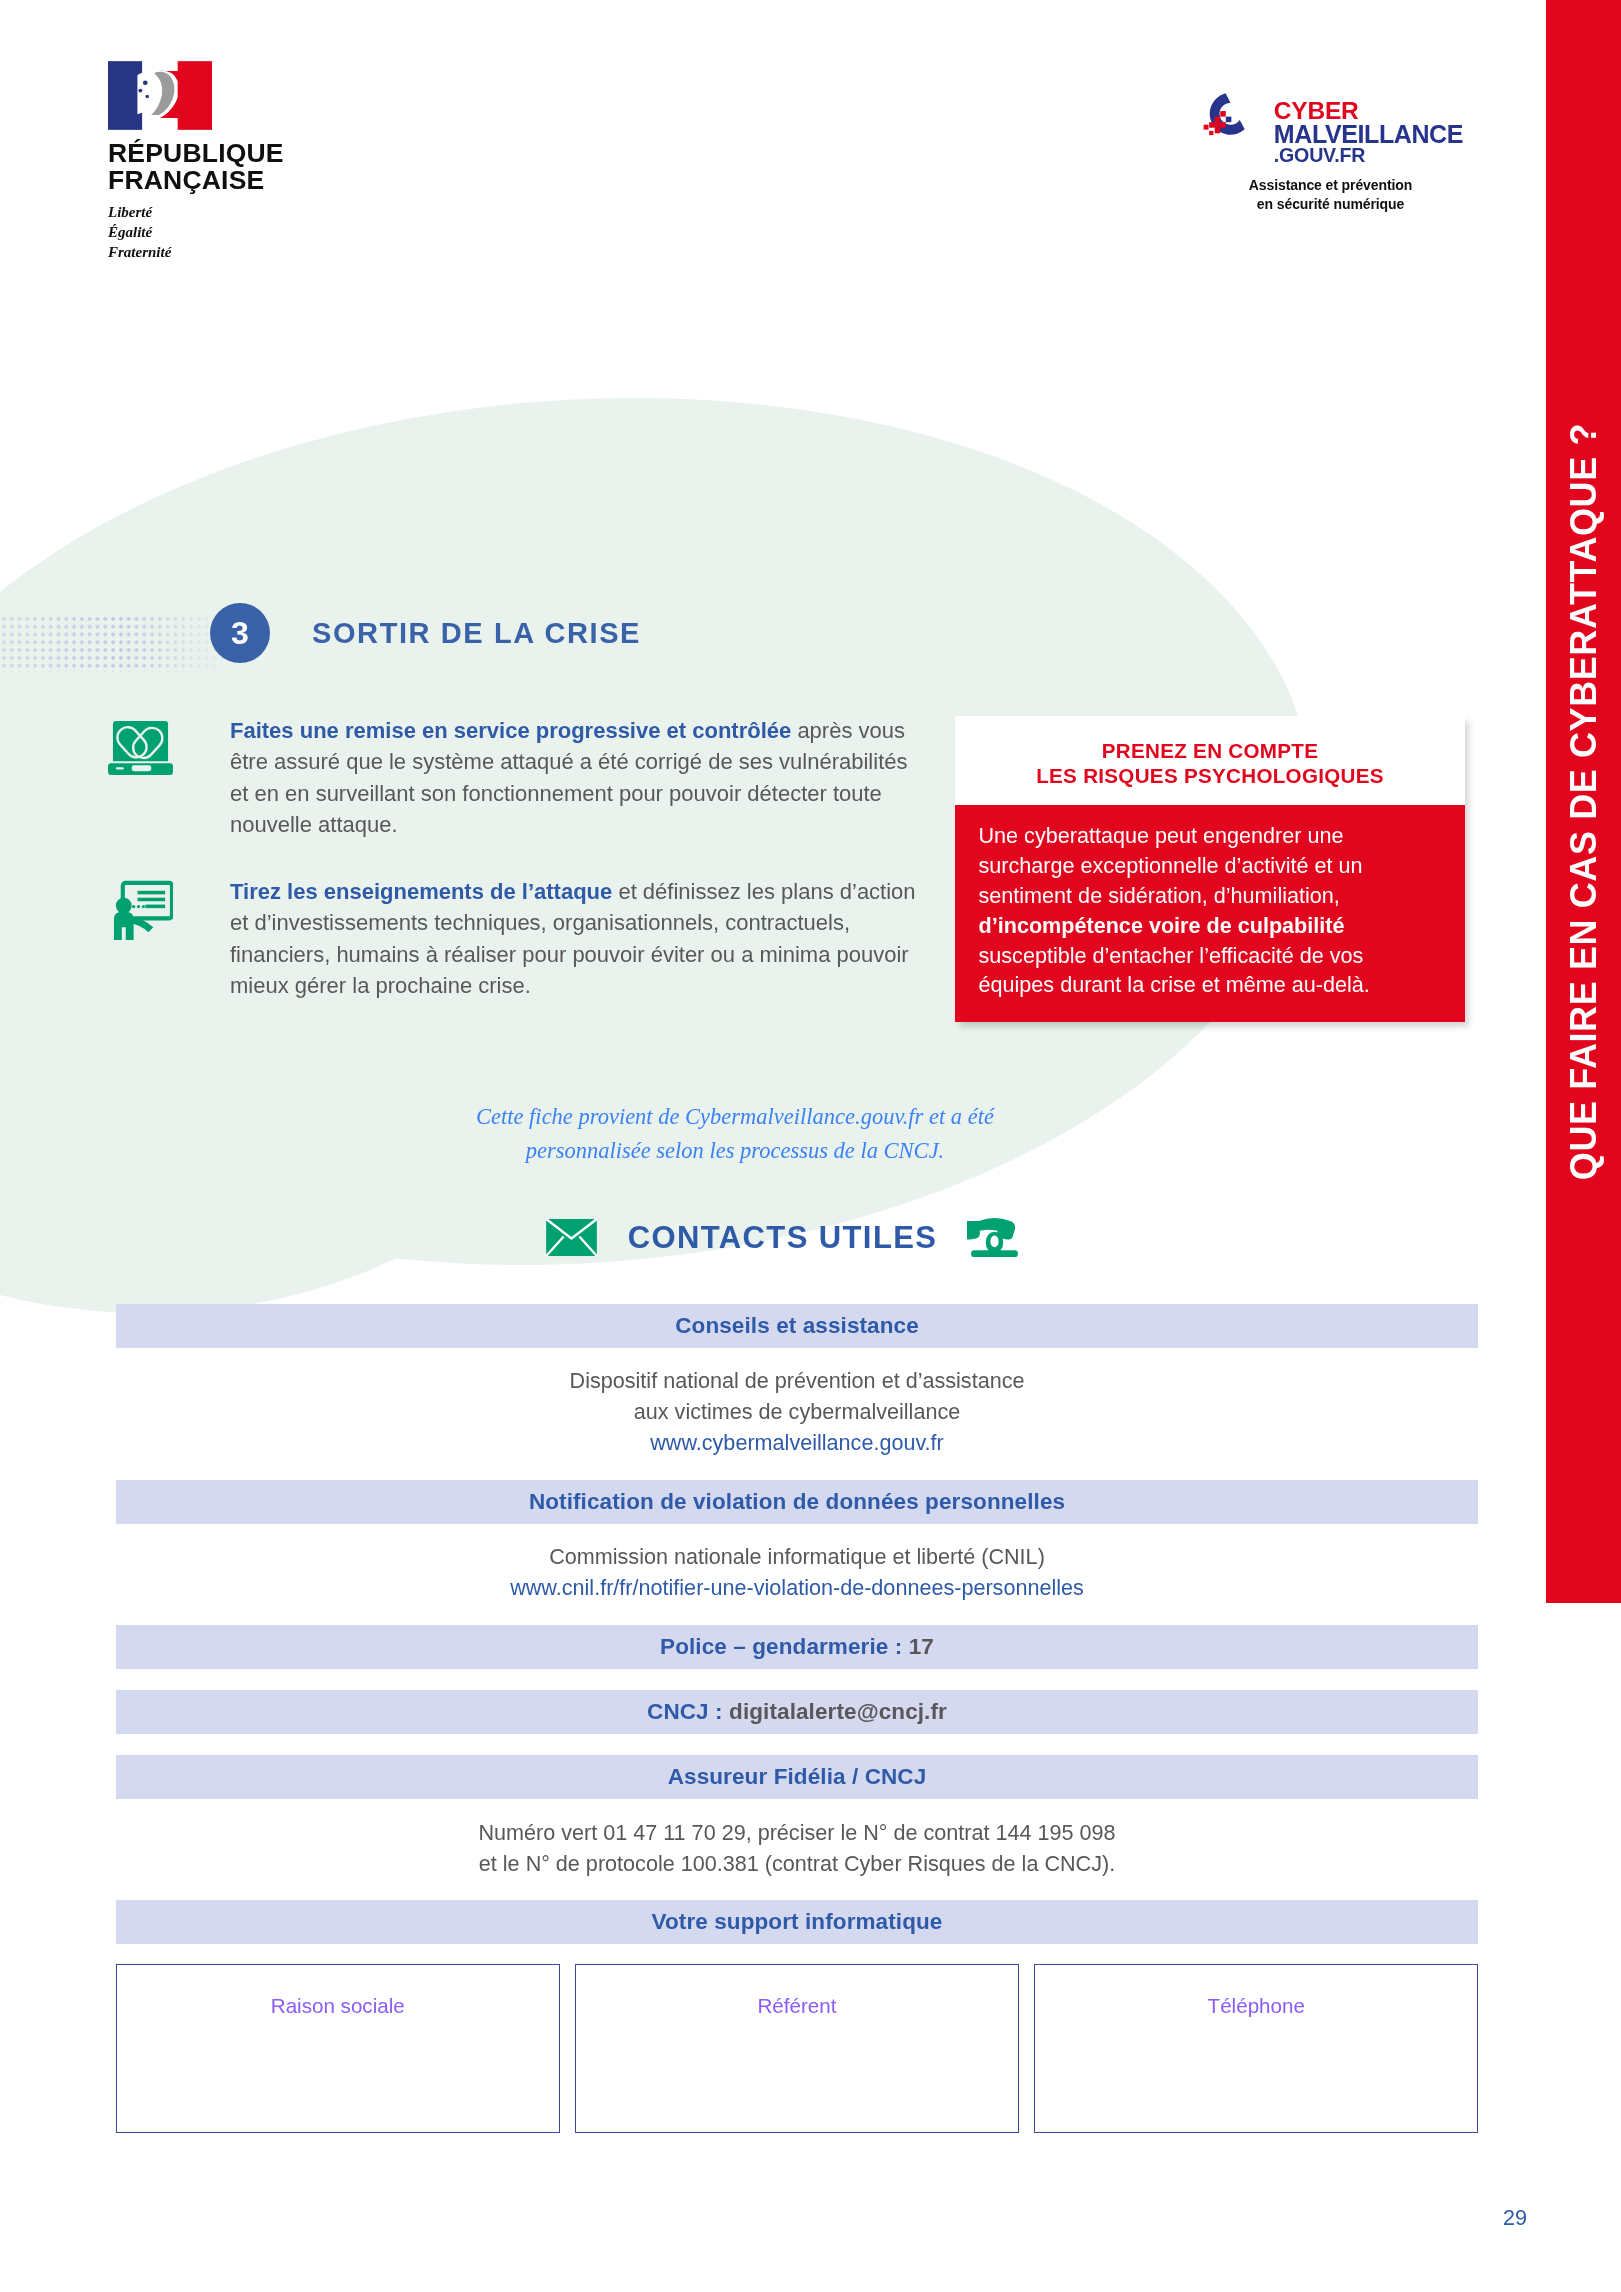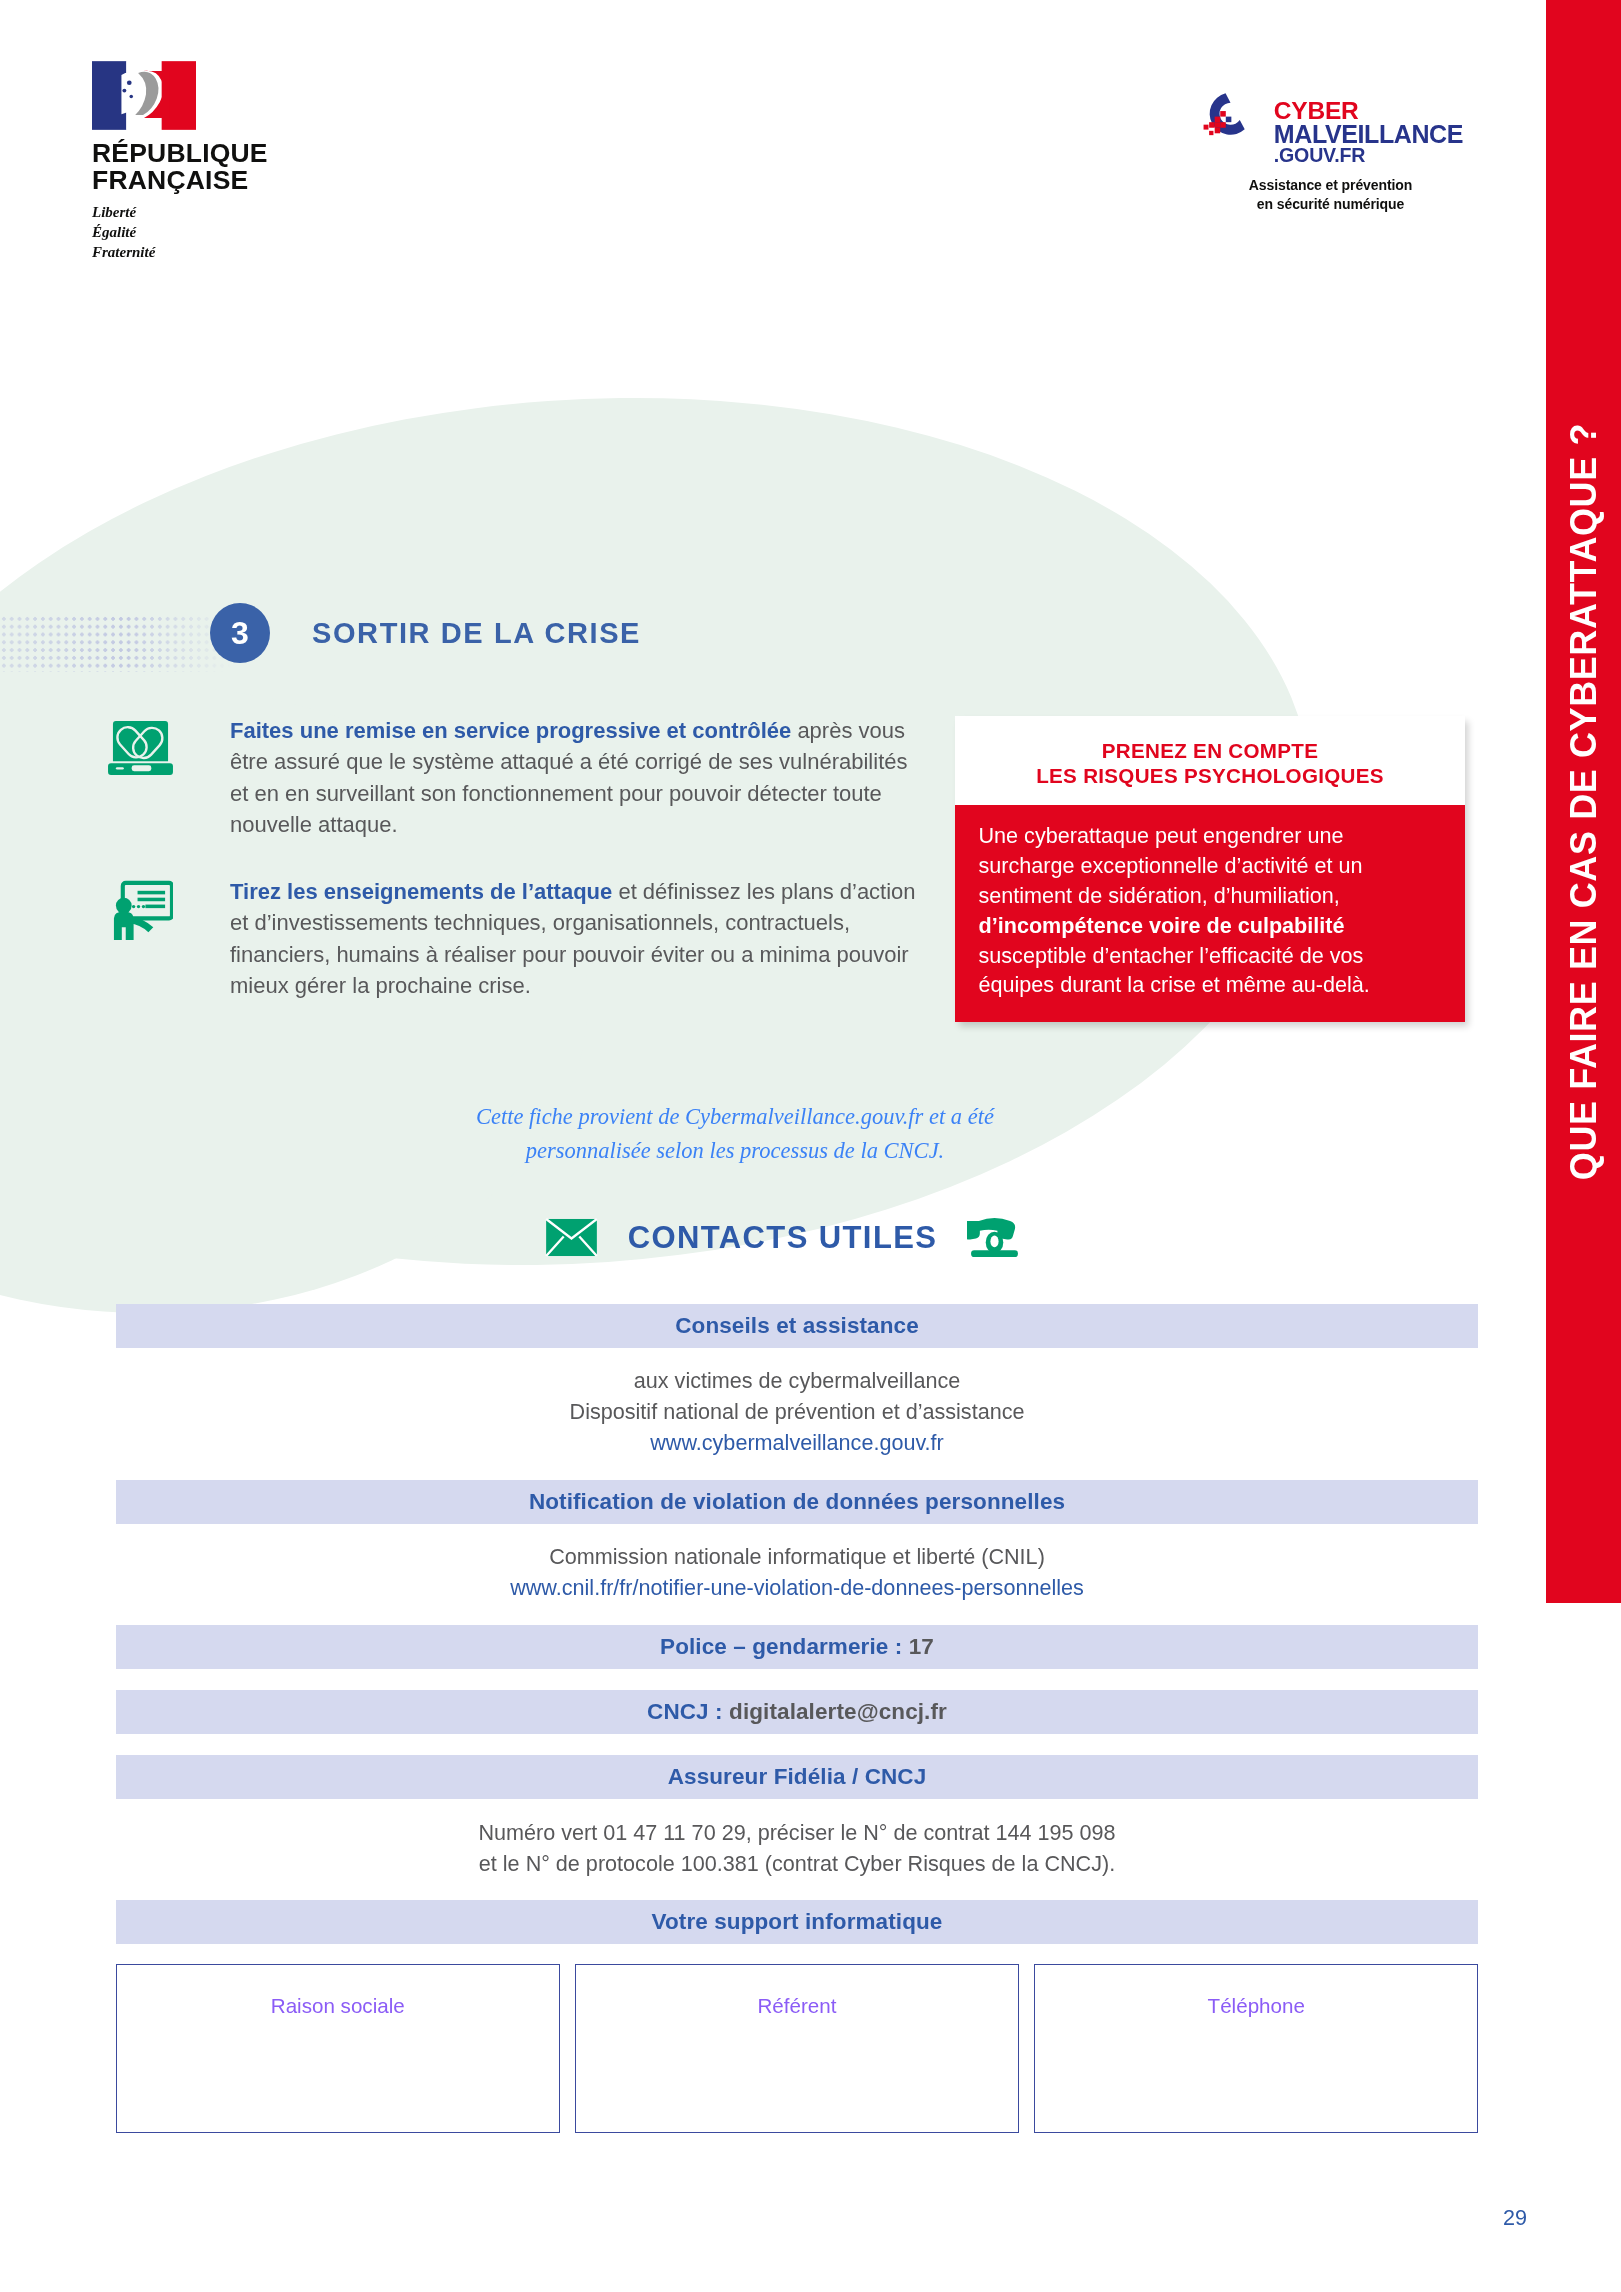--- a/index.html
+++ b/index.html
@@ -66,21 +66,21 @@
     transform:rotate(180deg);
     color:#ffffff;
     font-size:36px;
     font-weight:700;
     letter-spacing:0.6px;
     white-space:nowrap;
     font-family:"Liberation Sans", sans-serif;
   }
 
   
-  .rf-logo{position:absolute;left:92px;top:61px;z-index:4;}
+  .rf-logo{position:absolute;left:108px;top:61px;z-index:4;}
   .rf-flag{width:104px;height:69px;display:block;}
   .rf-name{
     margin-top:9.8px;
     font-size:26.5px;line-height:1.02;
     font-weight:700;color:#10100f;letter-spacing:0.2px;
   }
   .rf-motto{
     margin-top:7.8px;
     font-family:"Liberation Serif", serif;
     font-style:italic;font-weight:700;
@@ -325,22 +325,22 @@
       <ellipse cx="28" cy="26" rx="9" ry="11" fill="#00a170"></ellipse>
       <ellipse cx="28" cy="25" rx="4.2" ry="6" fill="#ffffff"></ellipse>
       <rect x="4" y="34" width="48" height="7" rx="3.2" fill="#00a170"></rect>
     </svg>
   </div>
 
   <div class="contacts">
 
     <div class="c-band">Conseils et assistance</div>
     <div class="c-body">
+      <div>Dispositif national de prévention et d’assistance</div>
       <div>aux victimes de cybermalveillance</div>
-      <div>Dispositif national de prévention et d’assistance</div>
       <div class="lnk">www.cybermalveillance.gouv.fr</div>
     </div>
 
     <div class="c-band">Notification de violation de données personnelles</div>
     <div class="c-body">
       <div>Commission nationale informatique et liberté (CNIL)</div>
       <div class="lnk">www.cnil.fr/fr/notifier-une-violation-de-donnees-personnelles</div>
     </div>
 
     <div class="c-band"><span>Police – gendarmerie : </span><span class="grey">17</span></div>

